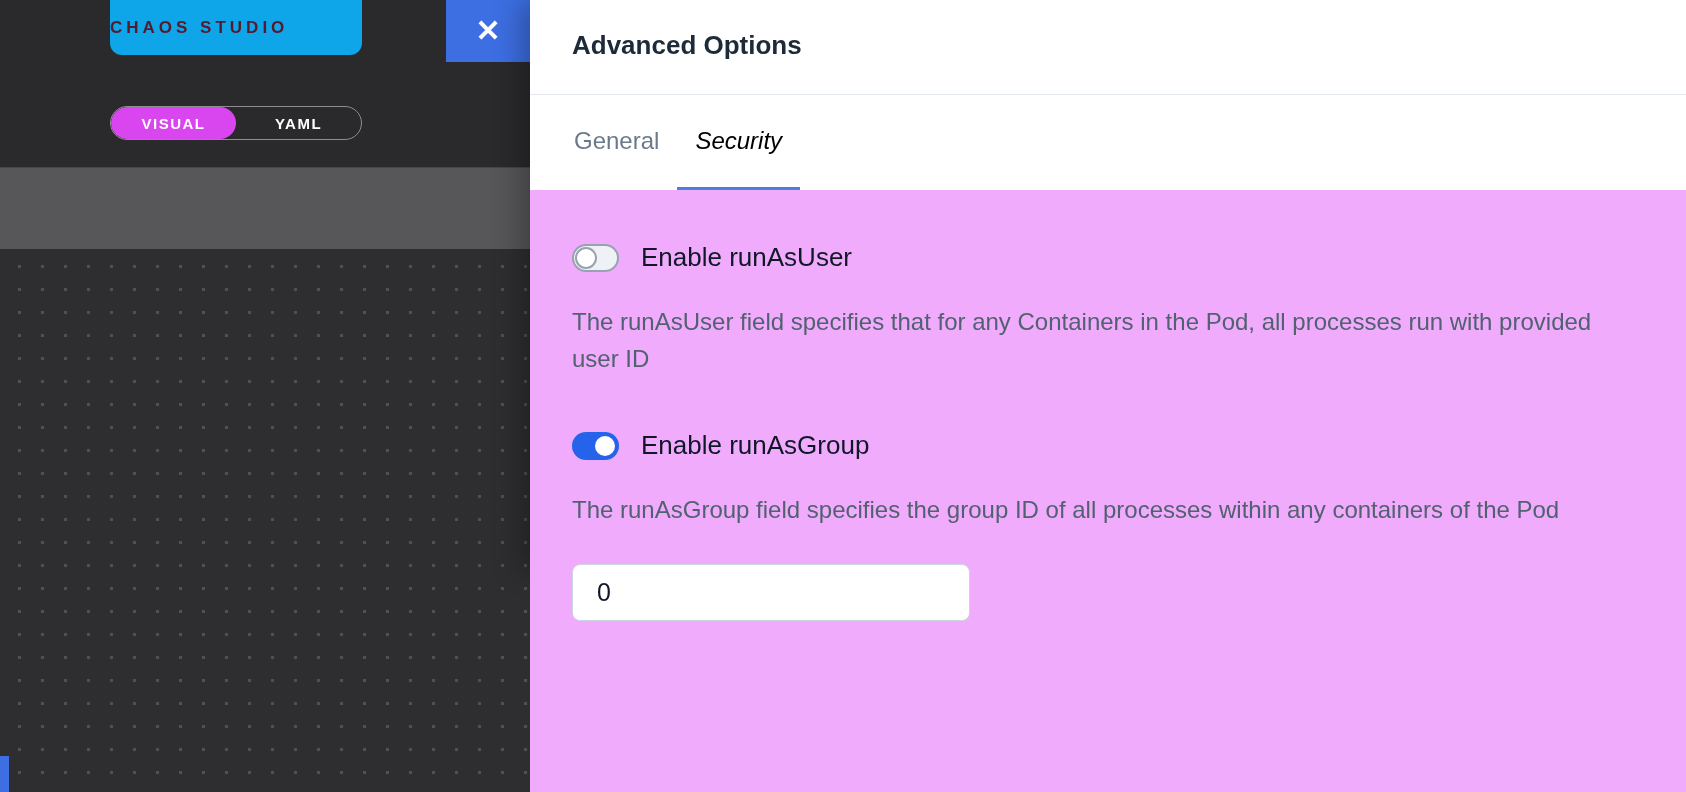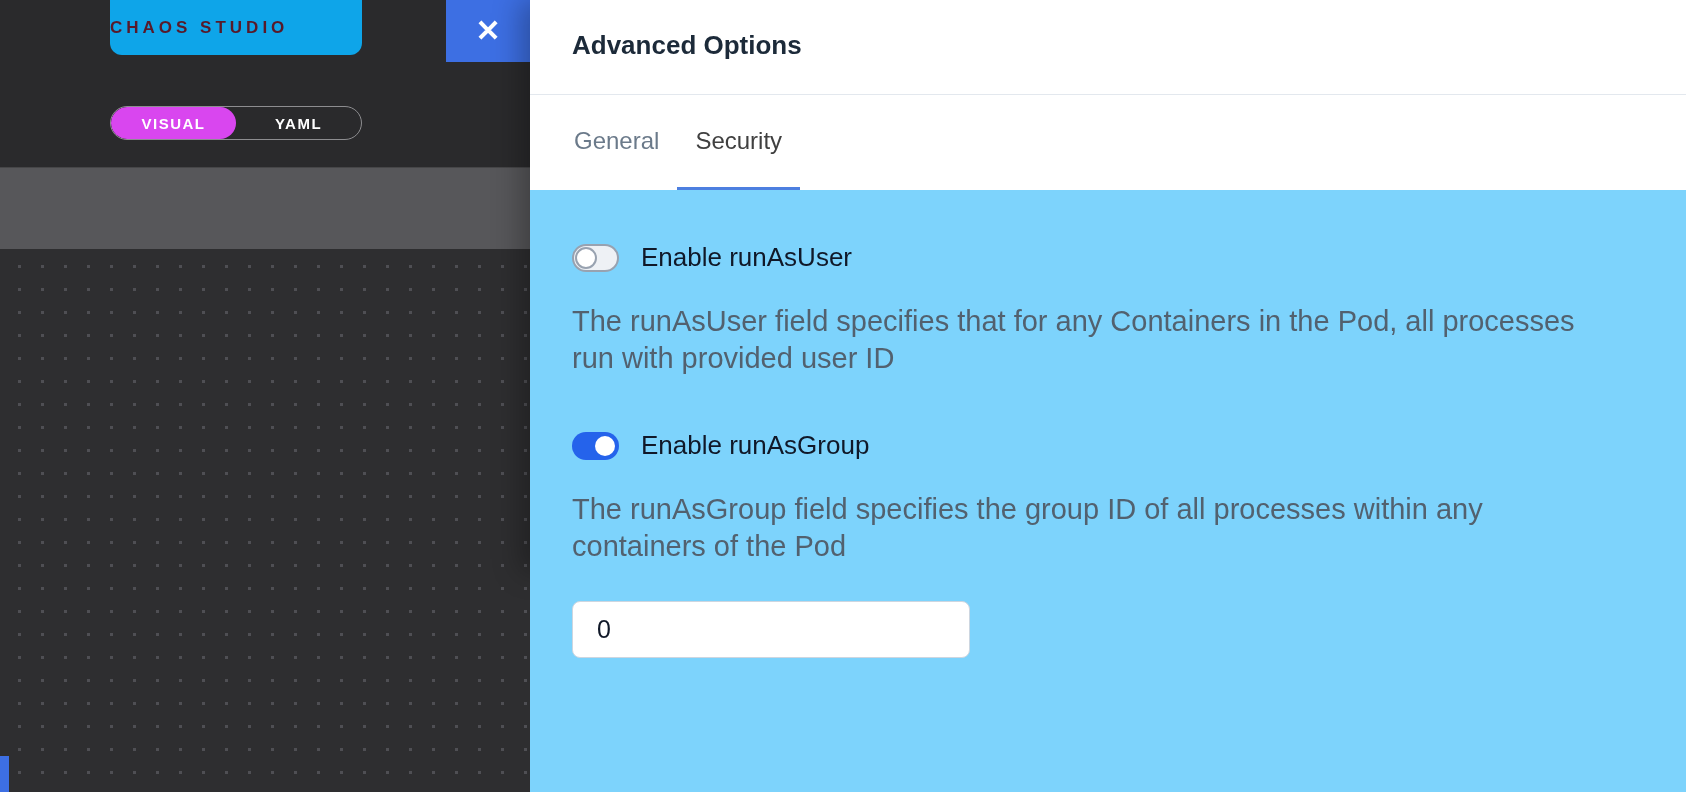--- a/index.html
+++ b/index.html
@@ -67,44 +67,44 @@
   .panel-header { height: 95px; border-bottom: 1px solid #e3e8ee; }
   .panel-title {
     padding: 30px 0 0 42px; font-size: 26px; font-weight: 700; color: #1c2a39;
   }
 
   .tabs { display: flex; padding-left: 26px; height: 95px; align-items: stretch; }
   .tab {
     display: flex; align-items: center; padding: 0 18px; cursor: pointer;
     font-size: 24px; color: #6b7a8a; border-bottom: 3px solid transparent;
   }
-  .tab.active { color: #404040; font-weight: 500; border-bottom-color: #4d7fe0; }
+  .tab.active { color: #000000; font-weight: 500; border-bottom-color: #4d7fe0; font-style: italic; }
 
   .content {
     position: absolute; left: 0; top: 190px; width: 1156px; height: 602px;
-    background: #7dd3fc; padding: 52px 42px 0 42px;
+    background: #f0abfc; padding: 52px 42px 0 42px;
   }
 
   .toggle-row { display: flex; align-items: center; gap: 22px; }
   .toggle-label { font-size: 26px; color: #101828; font-weight: 500; }
 
   .switch { position: relative; width: 47px; height: 28px; border-radius: 15px; cursor: pointer; flex: 0 0 auto; }
   .switch.off { background: #eef1f5; border: 2px solid #98a2b0; }
   .switch.off .knob {
     position: absolute; left: 1px; top: 1px; width: 22px; height: 22px;
     border-radius: 50%; background: #ffffff; border: 2px solid #98a2b0;
   }
   .switch.on { background: #2563eb; }
   .switch.on .knob {
     position: absolute; right: 4px; top: 4px; width: 20px; height: 20px;
     border-radius: 50%; background: #ffffff;
   }
 
   .desc {
-    margin-top: 30px; font-size: 29px; color: #52616f; line-height: 37px; max-width: 1045px;
+    margin-top: 30px; font-size: 24px; color: #52616f; line-height: 37px; max-width: 1045px;
   }
 
   .section-2 { margin-top: 53px; }
 
   .num-input {
     margin-top: 36px; width: 398px; height: 57px;
     border: 1px solid #cdd6e0; border-radius: 8px; background: #ffffff;
     font-family: "Liberation Sans", sans-serif;
     font-size: 25px; color: #101828; padding: 0 24px; outline: none;
   }

